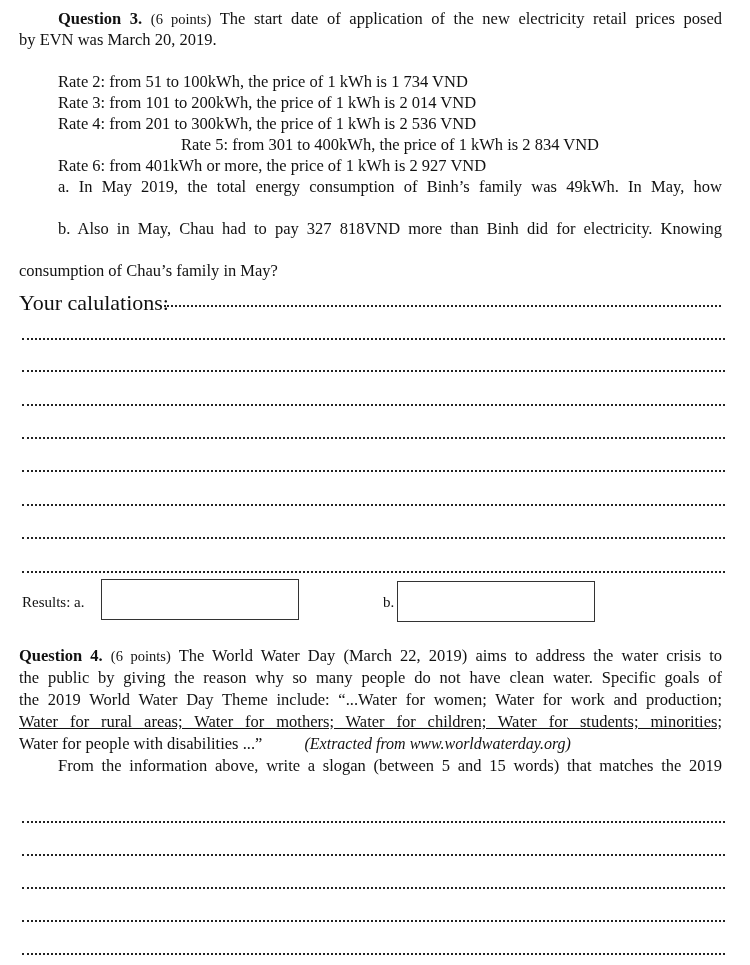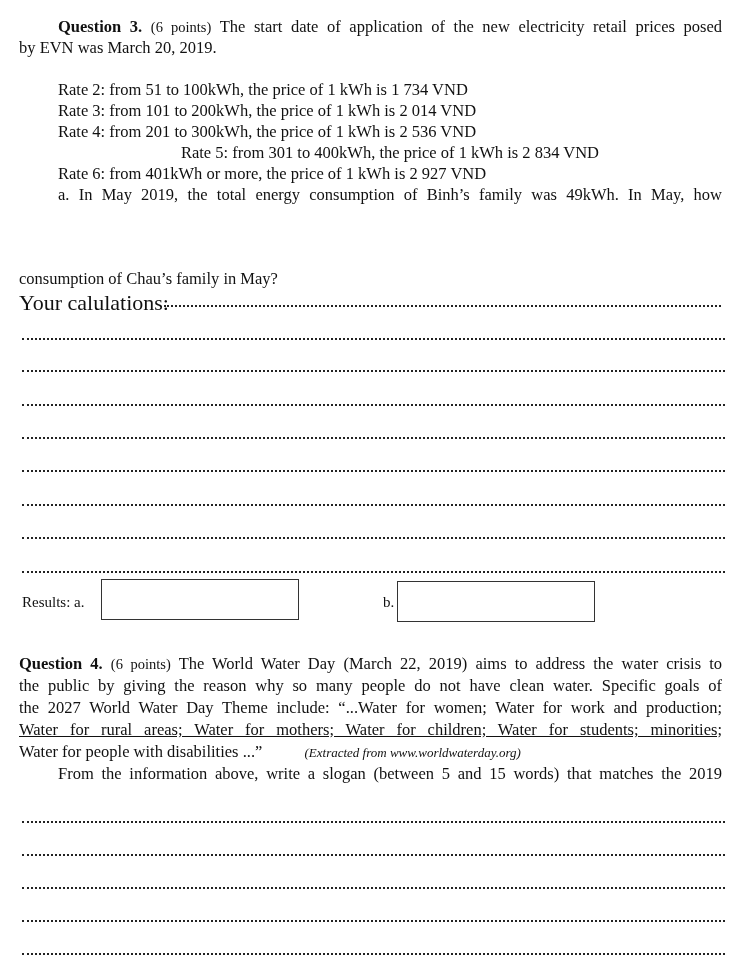--- a/index.html
+++ b/index.html
@@ -20,21 +20,20 @@
       position: absolute;
       left: 0; top: 0;
       width: 750px; height: 965px;
     }
     .line {
       position: absolute;
       left: 19px;
       right: 28px;
       white-space: nowrap;
       line-height: 21px;
-      margin-top: 8px;
     }
     .indent { left: 58px; }
     .justify-line {
       text-align: justify;
       text-align-last: justify;
       white-space: normal;
     }
     .q-title { font-weight: bold; }
     .points { font-size: 14.5px; }
     .dots {
@@ -84,20 +83,21 @@
   <div class="line" style="top:29px;">by EVN was March 20, 2019.</div>
 
   <div class="line indent" style="top:71px;">Rate 2: from 51 to 100kWh, the price of 1 kWh is 1 734 VND</div>
   <div class="line indent" style="top:92px;">Rate 3: from 101 to 200kWh, the price of  1 kWh is 2 014 VND</div>
   <div class="line indent" style="top:113px;">Rate 4: from 201 to 300kWh, the price of 1 kWh is 2 536 VND</div>
   <div class="line indent" style="top:134px;text-align:center;">Rate 5: from 301 to 400kWh, the price of 1 kWh is 2 834 VND</div>
   <div class="line indent" style="top:155px;">Rate 6: from 401kWh or more, the price of 1 kWh is 2 927 VND</div>
 
   <div class="line indent justify-line" style="top:176px;">a. In May 2019, the total energy consumption of Binh’s family was 49kWh. In May, how</div>
 
+  <div class="line indent justify-line" style="top:218px;">b. Also in May, Chau had to pay 327 818VND more than Binh did for electricity. Knowing</div>
   <div class="line" style="top:260px;">consumption of Chau’s family in May?</div>
 
   <div class="calc-label">Your calulations:</div>
   <div class="calc-dots"></div>
   <div class="dots" style="top:338px;"></div>
   <div class="dots" style="top:370px;"></div>
   <div class="dots" style="top:404px;"></div>
   <div class="dots" style="top:437px;"></div>
   <div class="dots" style="top:470px;"></div>
   <div class="dots" style="top:504px;"></div>
@@ -111,25 +111,25 @@
   <div class="result-label" style="left:383px; top:592px;">b.</div>
   <div class="result-box" style="left:397px; top:581px; width:198px; height:41px;">
     <span></span>
   </div>
 
   <div class="line justify-line" style="top:645px;">
     <span class="q-title">Question 4.</span>
     <span class="points">(6 points)</span><span> The World Water Day (March 22, 2019) aims to address the water crisis to</span>
   </div>
   <div class="line justify-line" style="top:667px;">the public by giving the reason why so many people do not have clean water. Specific goals of</div>
-  <div class="line justify-line" style="top:689px;">the 2027 World Water Day Theme include: “...Water for women; Water for work and production;</div>
+  <div class="line justify-line" style="top:689px;">the 2019 World Water Day Theme include: “...Water for women; Water for work and production;</div>
   <div class="line justify-line" style="top:711px;text-decoration:underline;">Water for rural areas; Water for mothers; Water for children; Water for students; minorities;</div>
   <div class="line" style="top:733px;">
     <span>Water for people with disabilities ...”</span>
-    <span class="italic" style="margin-left:38px; font-size:13px;">(Extracted from  www.worldwaterday.org)</span>
+    <span class="italic" style="margin-left:38px; font-size:16px;">(Extracted from  www.worldwaterday.org)</span>
   </div>
   <div class="line indent justify-line" style="top:755px;">From the information above, write a slogan (between 5 and 15 words) that matches the 2019</div>
 
   <div class="dots" style="top:821px;"></div>
   <div class="dots" style="top:854px;"></div>
   <div class="dots" style="top:887px;"></div>
   <div class="dots" style="top:920px;"></div>
   <div class="dots" style="top:953px;"></div>
 
 </div>

